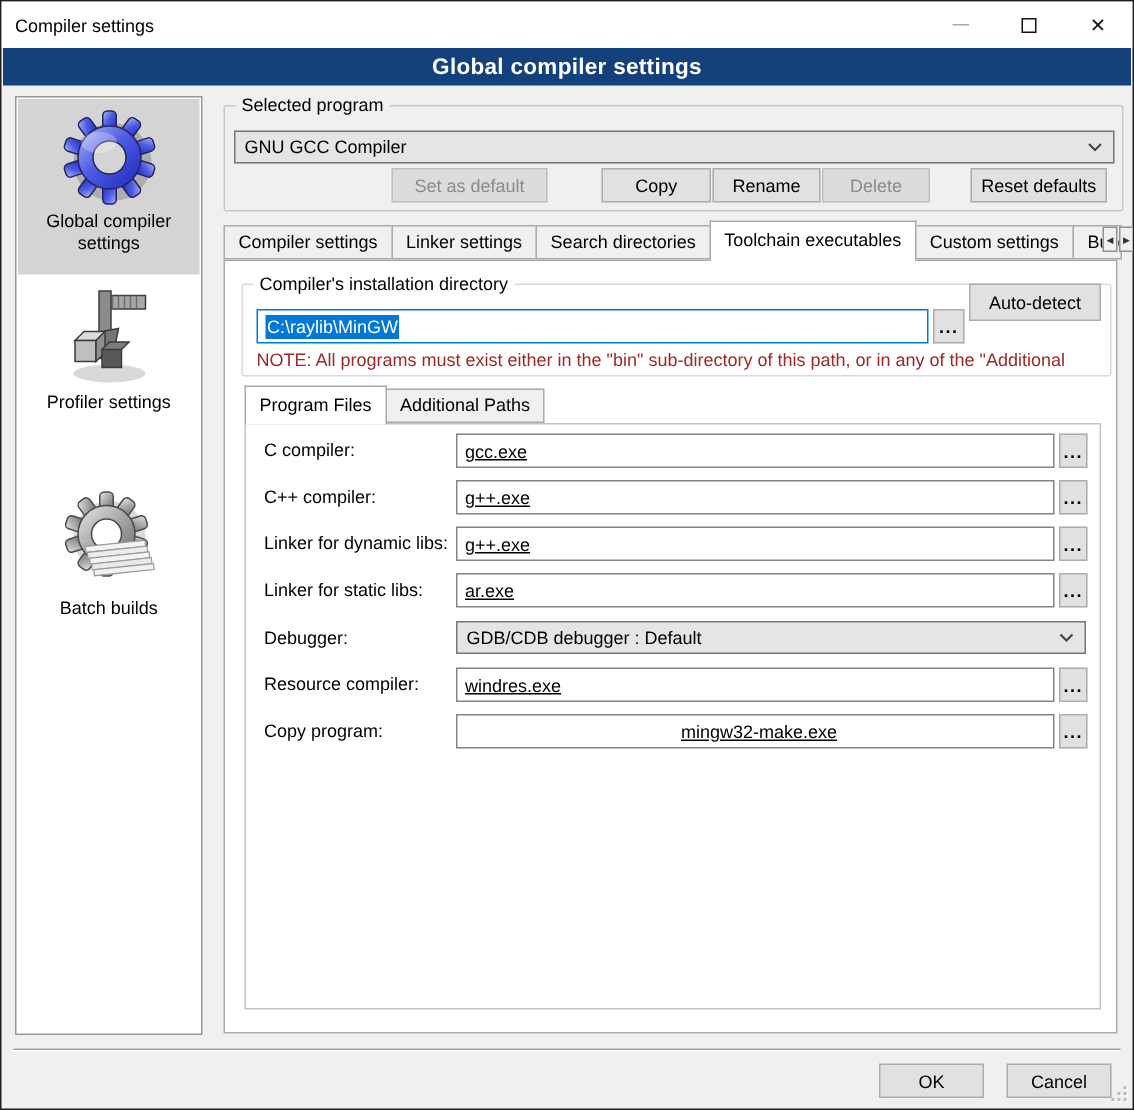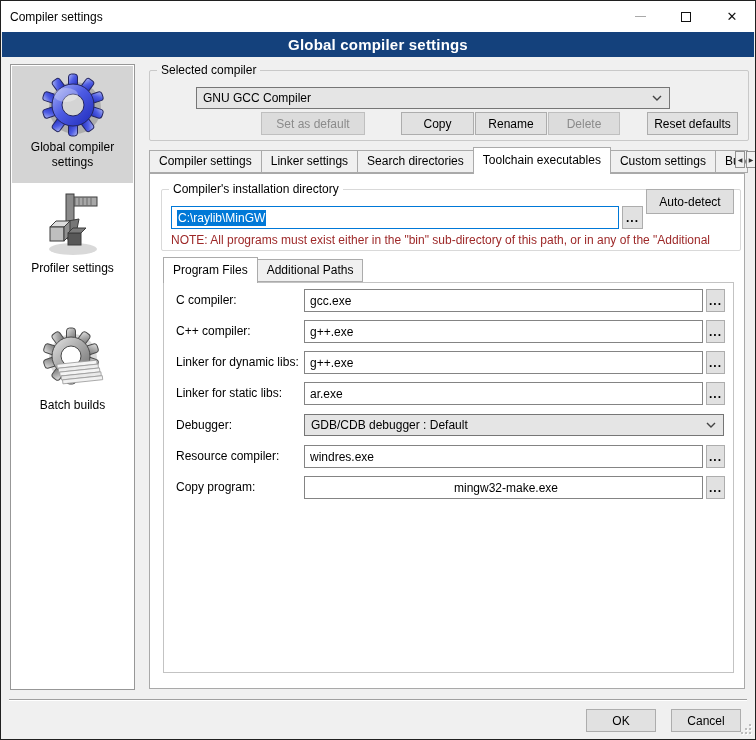--- a/index.html
+++ b/index.html
@@ -71,21 +71,21 @@
   .note{ position:absolute; color:#9d2828; white-space:nowrap; overflow:hidden; }
 
   
   .subtabs{ position:absolute; left:162px; top:258px; height:23px; display:flex; z-index:4; }
   .subtab{ border:1px solid #ababab; background:#f0f0f0; padding:3px 9px 0; margin-right:-1px; height:23px; white-space:nowrap; }
   .subtab.active{ background:#fff; border-bottom:none; margin-top:-2px; height:26px; padding-top:5px; z-index:6; position:relative; }
   .inner-pane{ position:absolute; left:162px; top:281px; width:571px; height:391px;
                background:#fff; border:1px solid #c3c3c3; z-index:3; }
 
   .field-label{ position:absolute; left:175px; z-index:5; }
-  .field-box{ left:303px; width:399px; z-index:5; }
+  .field-box{ left:303px; width:399px; z-index:5;text-decoration:underline; }
   .field-browse{ left:705px; width:19px; height:23px; z-index:5; font-weight:bold; letter-spacing:1px; }
   .field-combo{ left:303px; width:420px; height:22px; z-index:5; }
 
   
   .footer-sep{ position:absolute; left:8px; right:8px; top:698px; height:2px;
                border-top:1px solid #9f9f9f; border-bottom:1px solid #ffffff; }
   .grip{ position:absolute; right:4px; bottom:5px; width:10px; height:10px; }
   .grip i{ position:absolute; width:2px; height:2px; background:#bdbdbd; box-shadow:1px 1px 0 #fdfdfd; }
 </style>
 </head>
@@ -194,23 +194,23 @@
           <rect x="20" y="44" width="40" height="4" fill="#f4f4f4" stroke="#9a9a9a" stroke-width="0.8"></rect>
           <rect x="21" y="48" width="40" height="4" fill="#e9e9e9" stroke="#9a9a9a" stroke-width="0.8"></rect>
           <rect x="22" y="52" width="40" height="4" fill="#f1f1f1" stroke="#9a9a9a" stroke-width="0.8"></rect>
         </g>
       </svg>
       <div class="side-label">Batch builds</div>
     </div>
   </div>
 
   <div class="groupbox" style="left:148px; top:69px; width:600px; height:71px;">
-    <span class="gb-label">Selected compiler</span>
-  </div>
-  <div class="combo" style="left:155px; top:86px; width:474px;margin-left:40px;">
+    <span class="gb-label">Selected program</span>
+  </div>
+  <div class="combo" style="left:155px; top:86px; width:587px;">
     <span>GNU GCC Compiler</span>
     <svg class="chev" width="10" height="6" viewBox="0 0 10 6">
       <polyline points="1,1 5,5 9,1" fill="none" stroke="#444" stroke-width="1.4"></polyline>
     </svg>
   </div>
   <div class="btn disabled" style="left:260px; top:111px; width:104px;">
       <span>Set as default</span>
     </div>
   <div class="btn" style="left:400px; top:111px; width:73px;justify-content:center;">
       <span>Copy</span>

